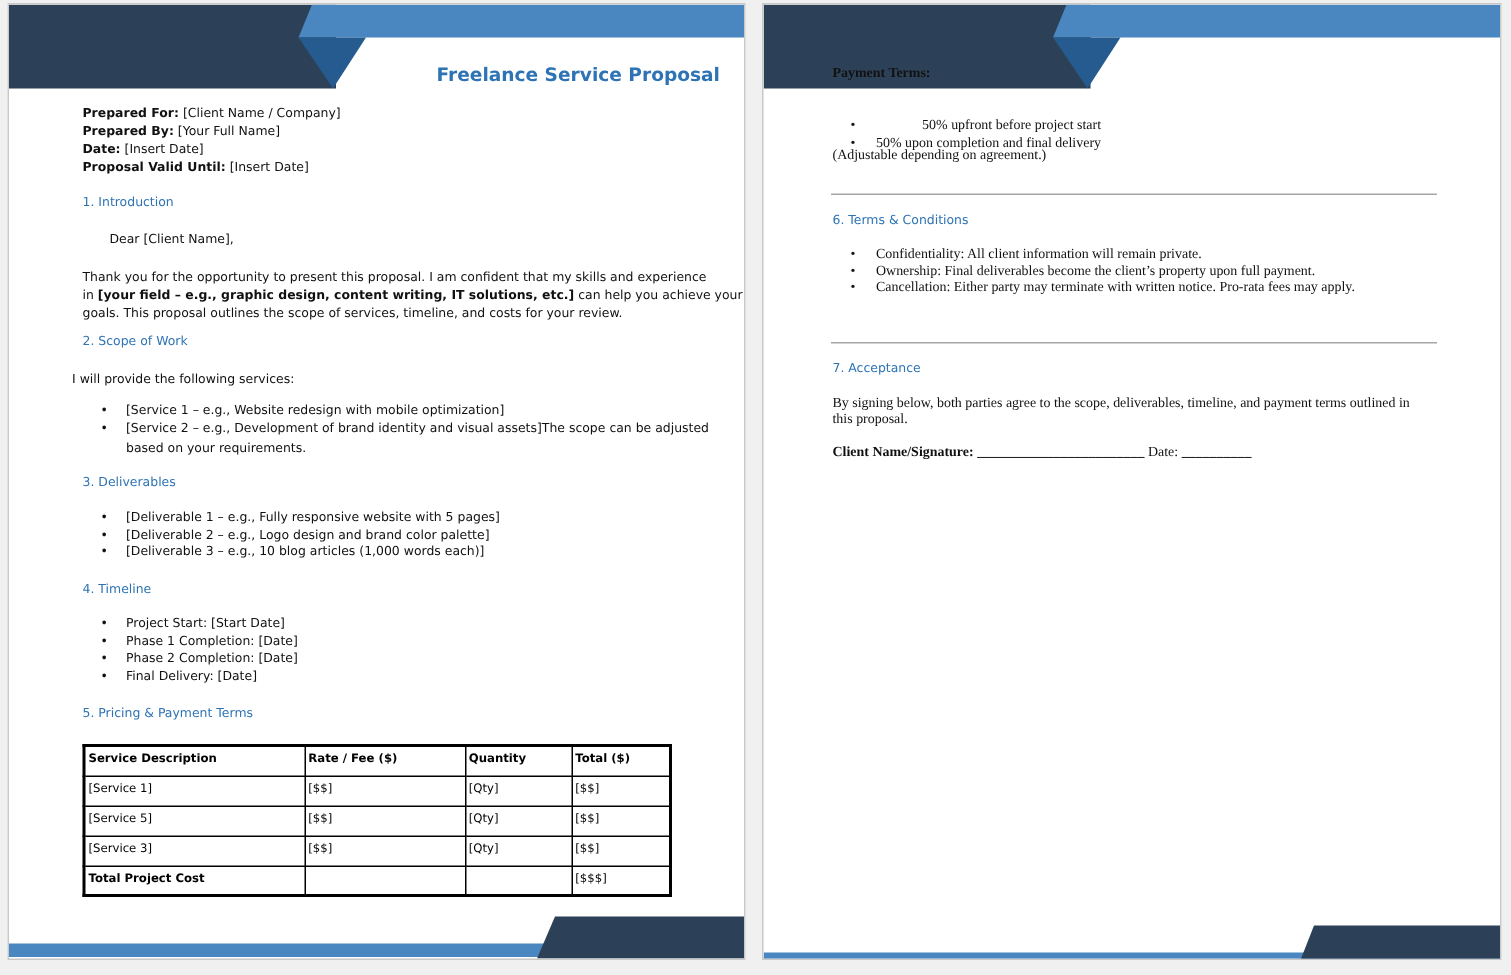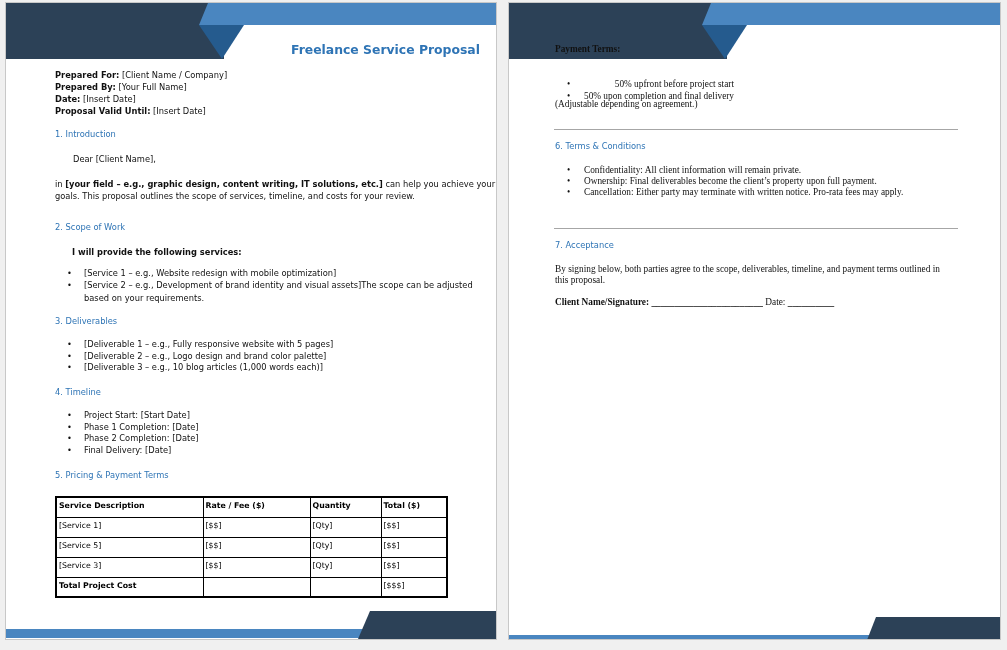--- a/index.html
+++ b/index.html
@@ -35,26 +35,27 @@
   <div class="abs c" style="left:49px;top:66px;line-height:12px;">
     <div><b>Prepared For:</b><span> [Client Name / Company]</span></div>
     <div><b>Prepared By:</b><span> [Your Full Name]</span></div>
     <div><b>Date:</b><span> [Insert Date]</span></div>
     <div><b>Proposal Valid Until:</b><span> [Insert Date]</span></div>
   </div>
 
   <div class="abs h" style="left:49px;top:126px;">1. Introduction</div>
   <div class="abs c" style="left:49px;top:151px;margin-left:18px;">Dear [Client Name],</div>
   <div class="abs c" style="left:49px;top:175px;line-height:12px;">
+    <div>Thank you for the opportunity to present this proposal. I am confident that my skills and experience</div>
     <div><span>in </span><b>[your field – e.g., graphic design, content writing, IT solutions, etc.]</b><span> can help you achieve your</span></div>
     <div>goals. This proposal outlines the scope of services, timeline, and costs for your review.</div>
   </div>
 
   <div class="abs h" style="left:49px;top:219px;">2. Scope of Work</div>
-  <div class="abs c" style="left:66px;top:244px;font-weight:bold;">I will provide the following services:</div>
+  <div class="abs c" style="left:42px;top:244px;">I will provide the following services:</div>
   <ul class="bl c" style="left:50px;top:265px;">
     <li>[Service 1 – e.g., Website redesign with mobile optimization]</li>
     <li>[Service 2 – e.g., Development of brand identity and visual assets]The scope can be adjusted</li>
   </ul>
   <div class="abs c" style="left:78px;top:290px;">based on your requirements.</div>
 
   <div class="abs h" style="left:49px;top:313px;">3. Deliverables</div>
   <ul class="bl c" style="left:50px;top:336px;">
     <li>[Deliverable 1 – e.g., Fully responsive website with 5 pages]</li>
     <li>[Deliverable 2 – e.g., Logo design and brand color palette]</li>

